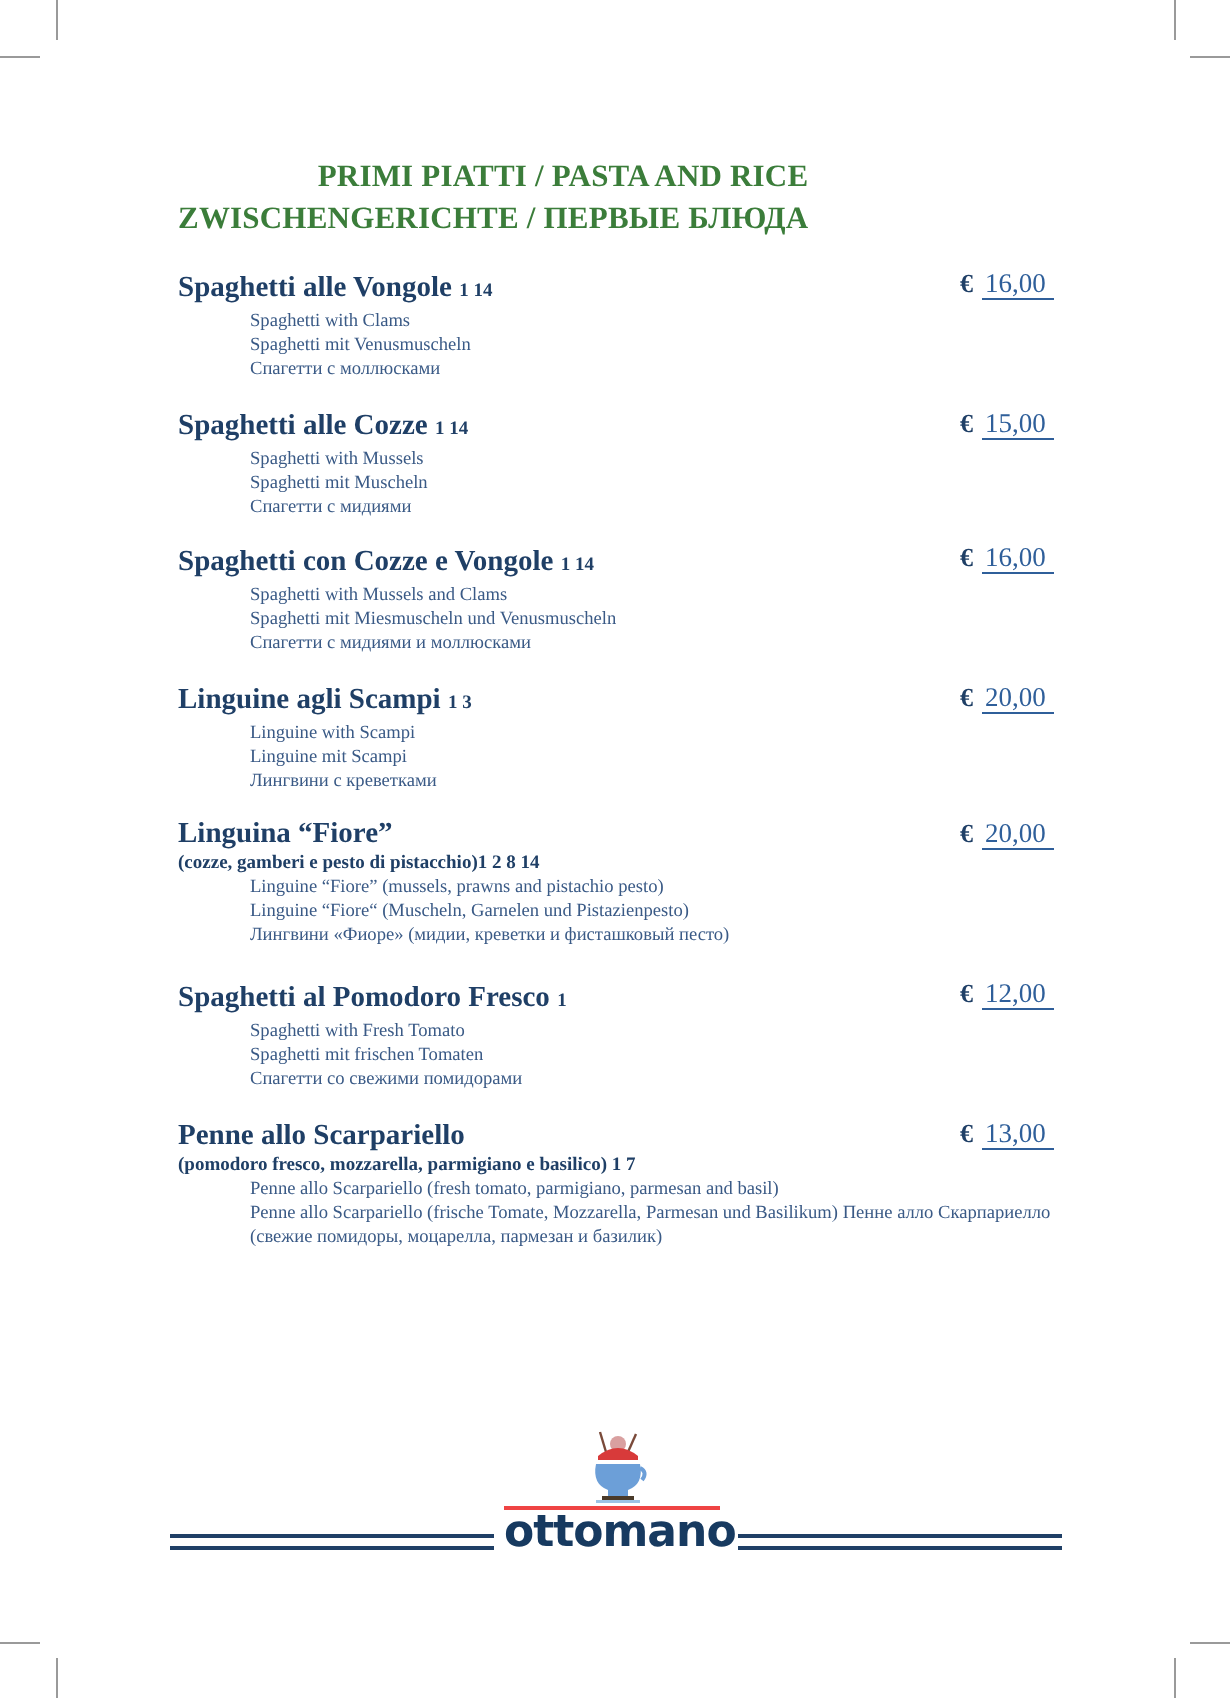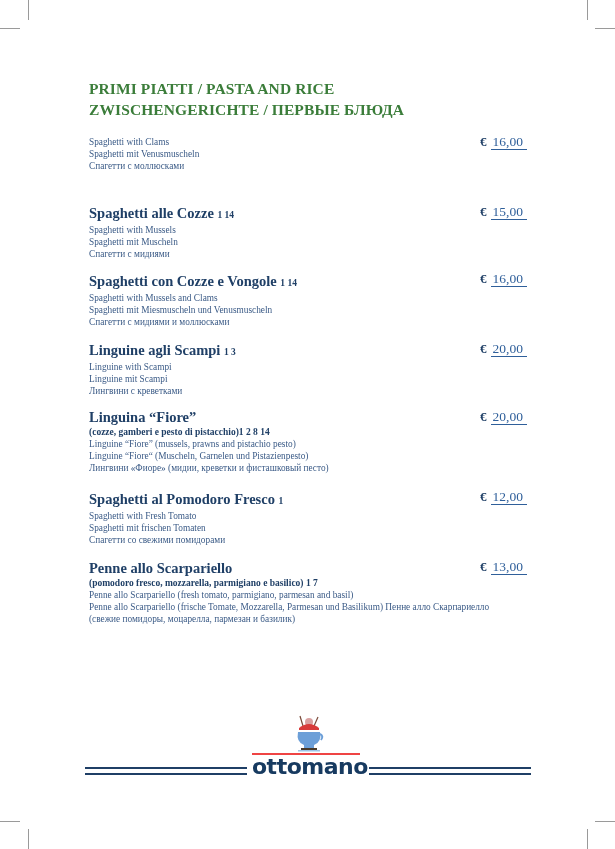--- a/index.html
+++ b/index.html
@@ -1,25 +1,25 @@
 <!DOCTYPE html>
 <html><head>
 <meta charset="utf-8">
 <style>
   html, body { margin:0; padding:0; }
   body { width:615px; height:849px; background:#ffffff; position:relative; overflow:hidden;
          font-family:"Liberation Serif","DejaVu Serif",serif; }
   .crop { position:absolute; background:#9a9a9a; }
   .heading { position:absolute; left:89px; top:78px; color:#3b7d3a; font-weight:bold;
-             font-size:15.5px; line-height:21px; letter-spacing:0.1px; }
+             font-size:15.5px; line-height:21px; letter-spacing:0.1px;text-align:right; }
   .item { position:absolute; left:89px; width:440px; }
   .item .title { color:#1f3f66; font-weight:bold; font-size:14.5px; line-height:17px; }
   .item .title .codes { font-size:9.5px; }
   .item .sub { color:#1f3f66; font-weight:bold; font-size:9.5px; line-height:12px;font-family:Liberation Serif, serif; }
-  .item .desc { color:#3a5a86; font-size:9.3px; line-height:12.2px; }
+  .item .desc { color:#3a5a86; font-size:9.3px; line-height:12.2px;margin-left:36px; }
   .item .desc.wide { width:460px; }
   .price { position:absolute; left:480px; display:flex; align-items:baseline; }
   .price .eur { color:#1f3f66; font-weight:bold; font-size:13px; margin-right:4px; }
   .price .val { color:#2f5f9a; font-size:13.5px; border-bottom:1.3px solid #2f5f9a;
                 padding:0 4px 0 2px; line-height:14px;text-align:center; }
   .rule { position:absolute; height:2px; background:#1f3f66; }
   .brand { position:absolute; left:252px; top:753px; width:108px; text-align:center;
            color:#173a60; font-family:"DejaVu Sans",sans-serif; font-weight:bold; font-size:22px;
            letter-spacing:-0.5px; border-top:2px solid #ef4444; line-height:24px; }
 </style>
@@ -34,20 +34,21 @@
 <div class="crop" style="left:28px;top:829px;width:1px;height:20px;"></div>
 <div class="crop" style="left:595px;top:821px;width:20px;height:1px;"></div>
 <div class="crop" style="left:587px;top:829px;width:1px;height:20px;"></div>
 
 <div class="heading">
   <div>PRIMI PIATTI / PASTA AND RICE</div>
   <div>ZWISCHENGERICHTE / ПЕРВЫЕ БЛЮДА</div>
 </div>
 
 <div class="item" style="top:136px;">
+  <div class="title"><span>Spaghetti alle Vongole</span> <span class="codes">1 14</span></div>
   <div class="desc">Spaghetti with Clams</div>
   <div class="desc">Spaghetti mit Venusmuscheln</div>
   <div class="desc">Спагетти с моллюсками</div>
 </div>
 <div class="price" style="top:134px;">
   <span class="eur">€</span>
   <span class="val">16,00</span>
 </div>
 
 <div class="item" style="top:205px;">

